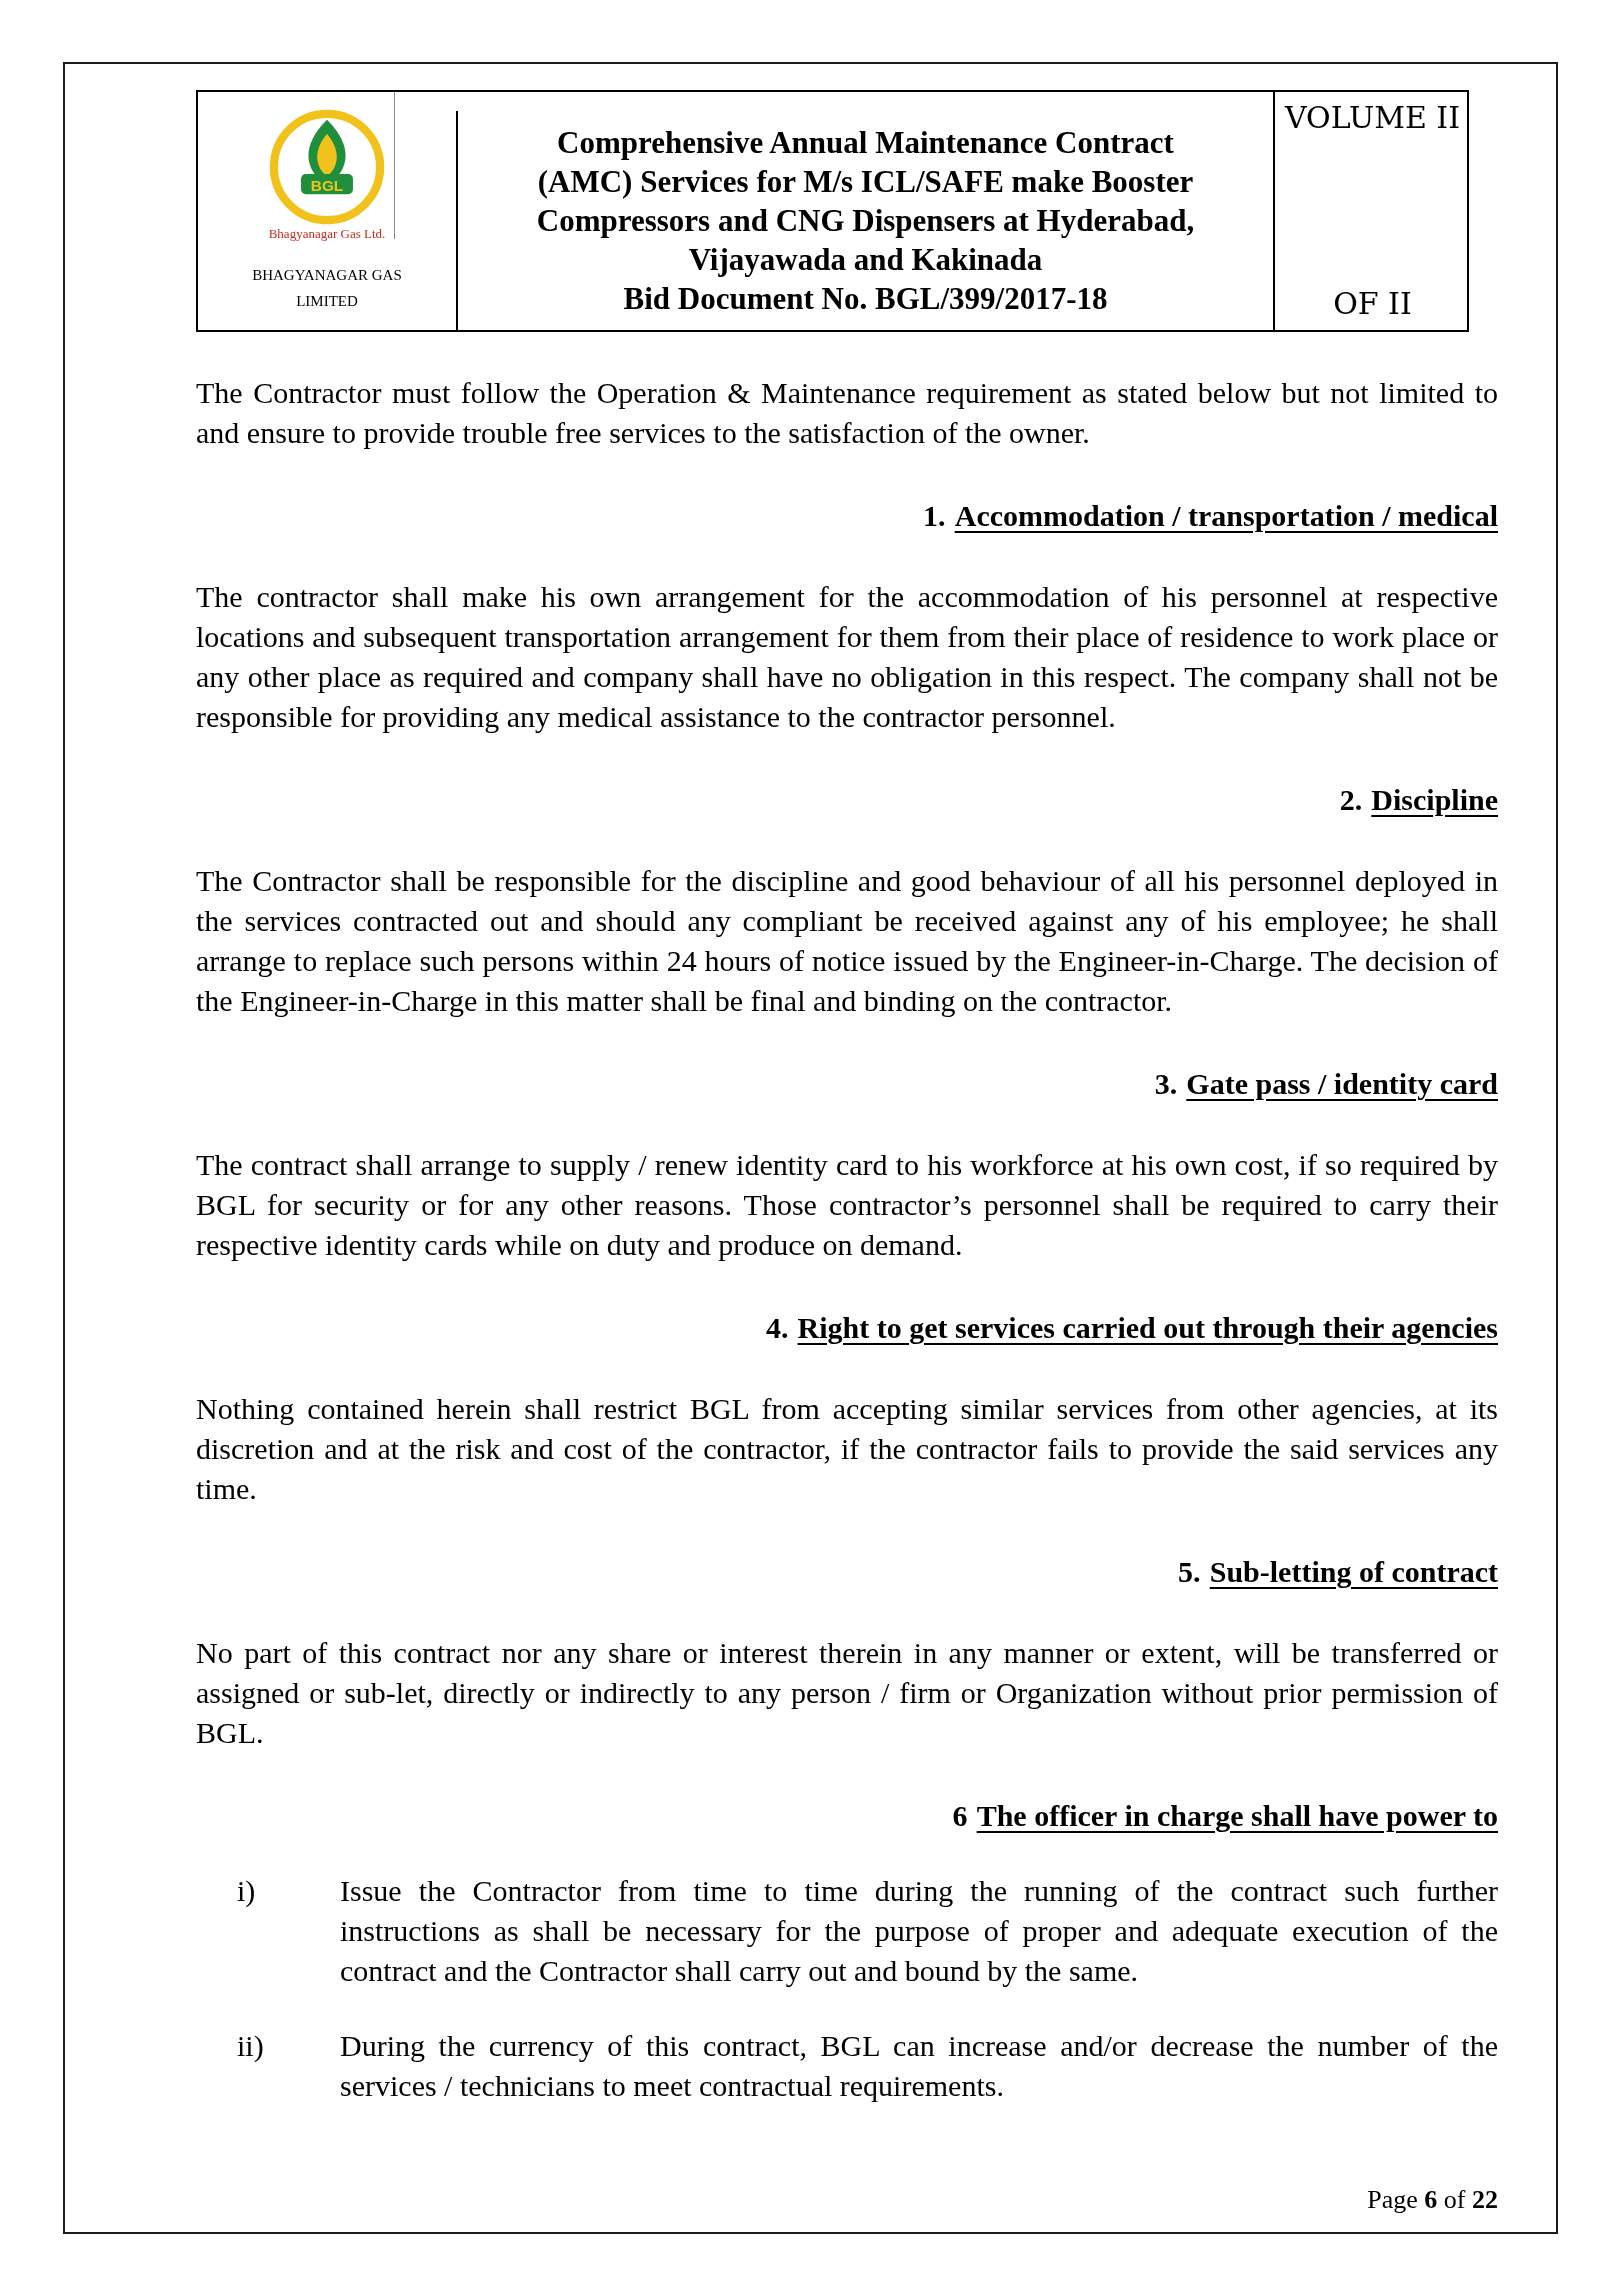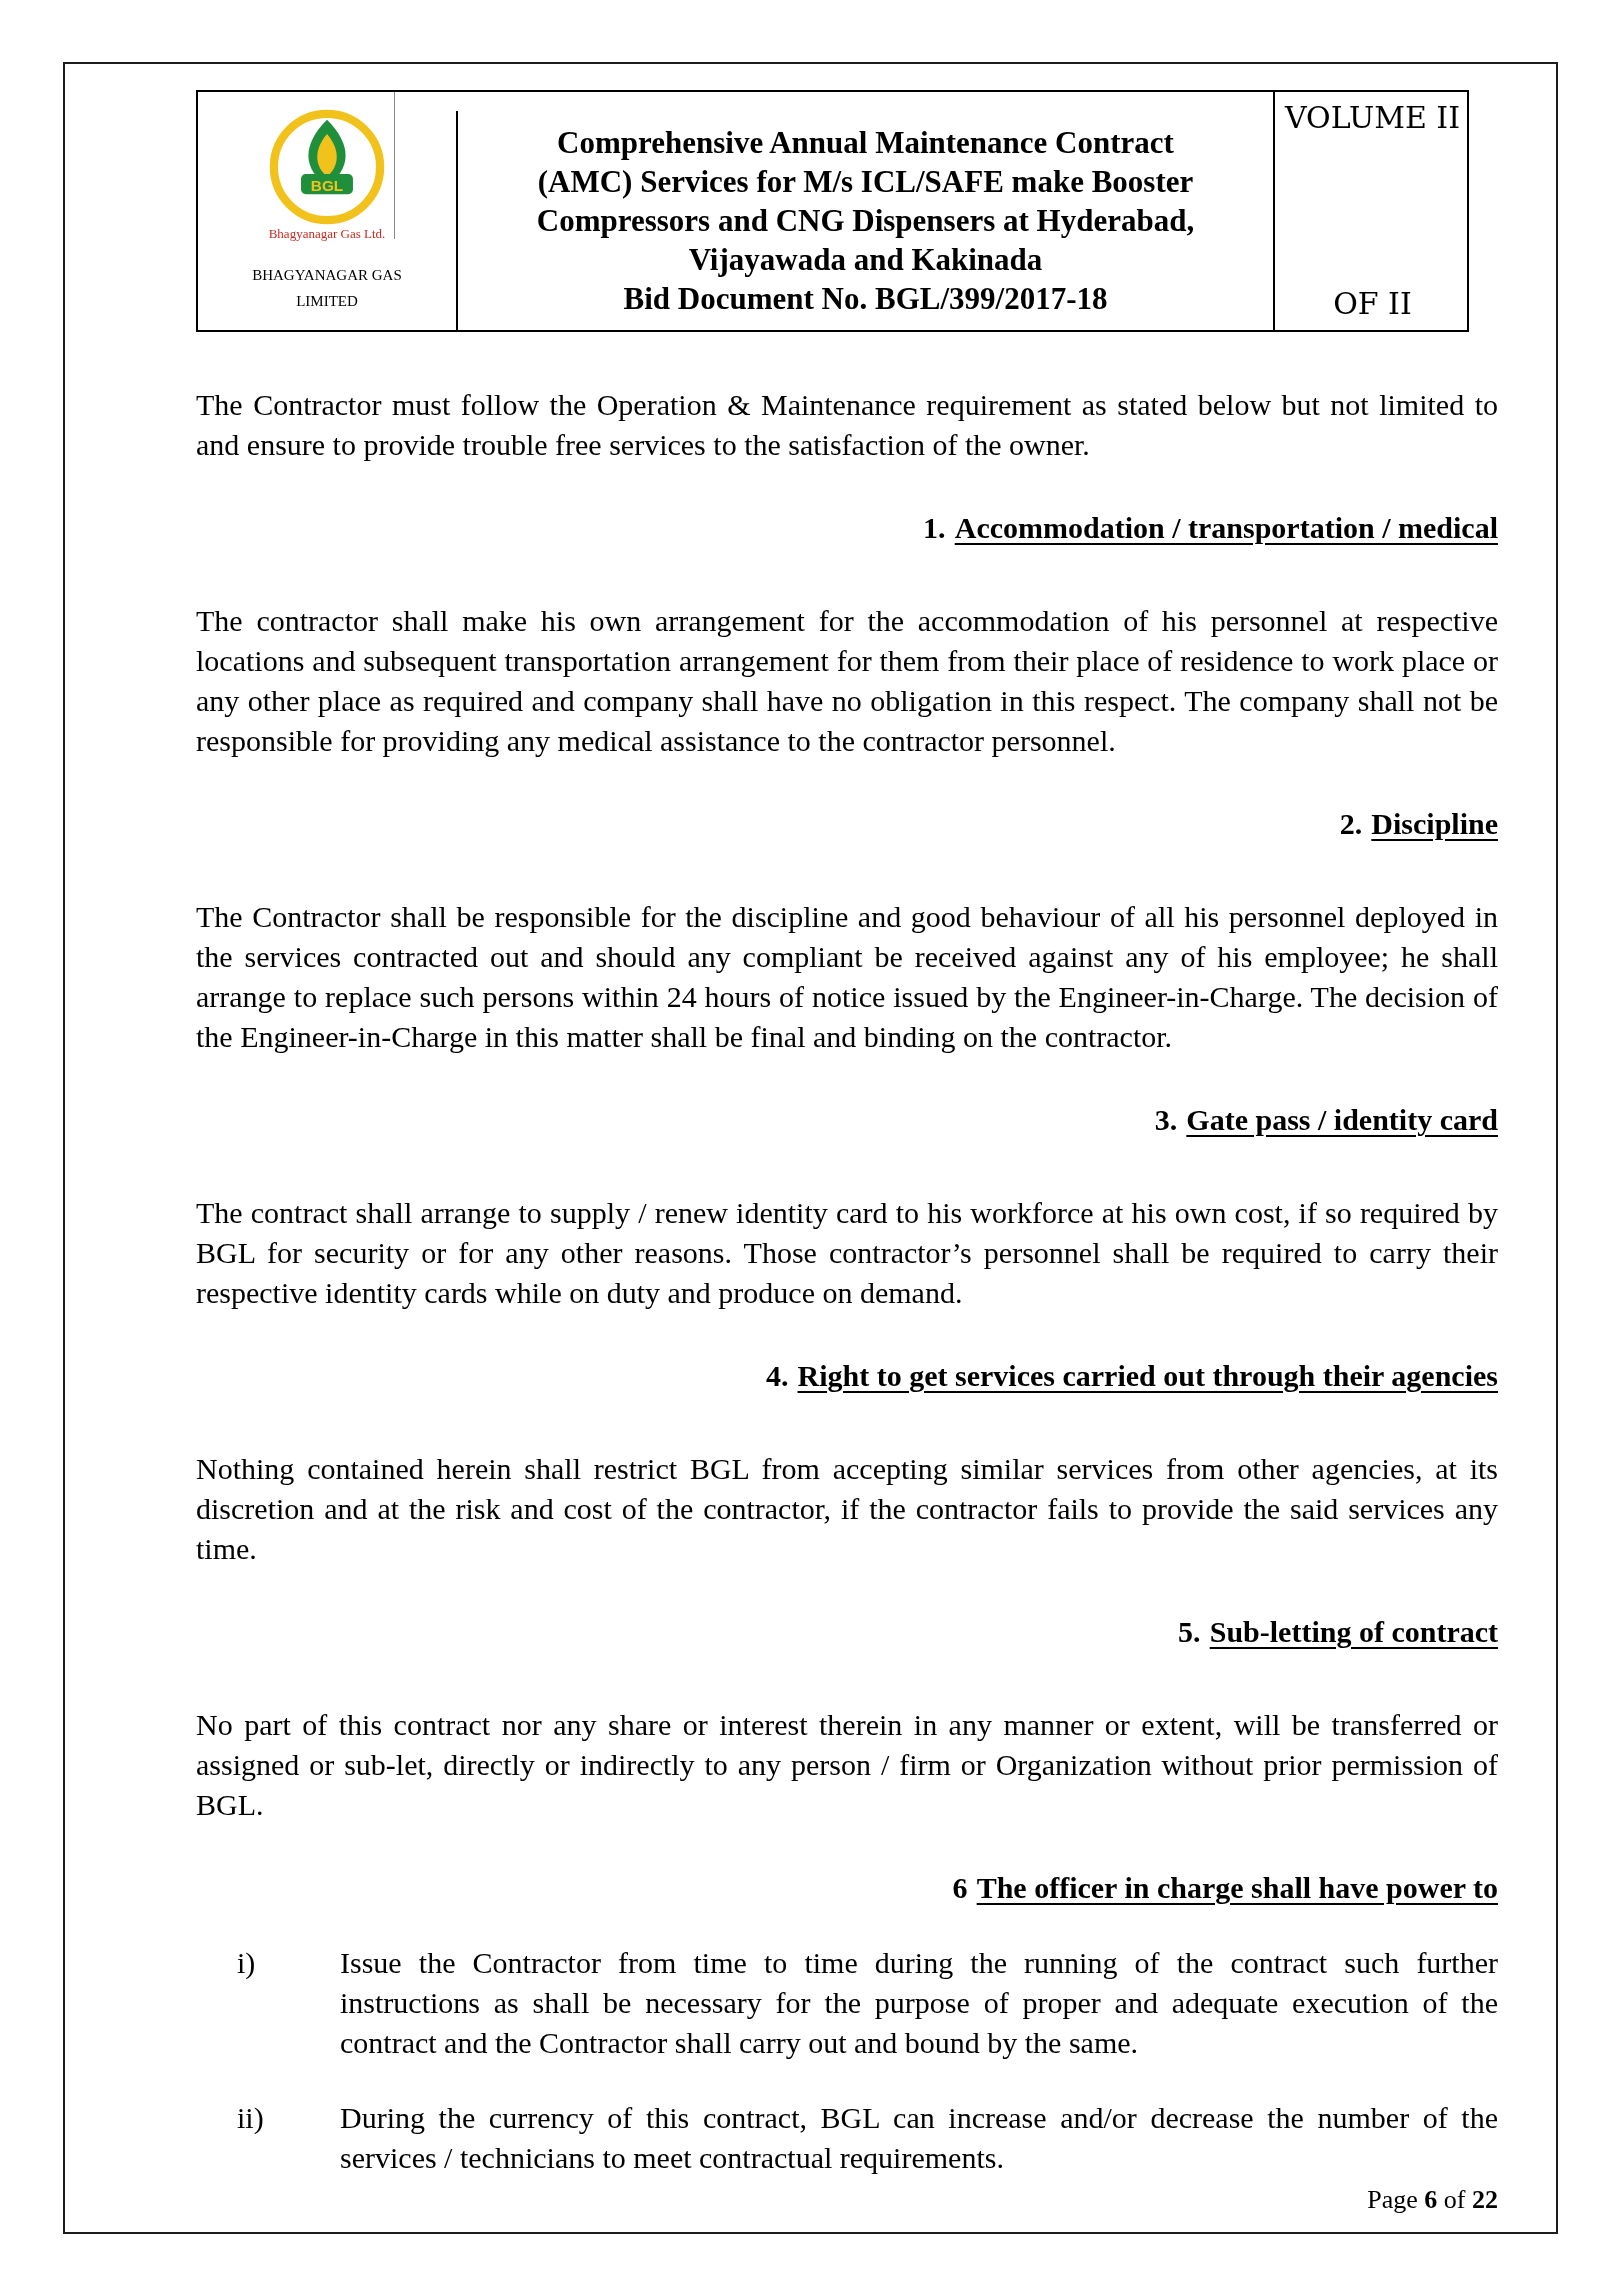--- a/index.html
+++ b/index.html
@@ -56,21 +56,21 @@
     text-align:center; font-size:30px; line-height:38px;
     font-family:"DejaVu Serif", serif;
     padding:6.5px;
   }
   
   .content {
     font-size:30px; line-height:40px; text-align:justify;
     width:1302px;
   }
   .h-main { font-weight:bold; margin-top:44px; text-align:left; }
-  .para { margin-top:53px; }
+  .para { margin-top:41px; }
   .sec-head { font-weight:bold; margin-top:43px; text-align:right; }
   .sec-num { margin-right:9.2px; }
   .sec-title {
     text-decoration:underline;
     text-decoration-thickness:2px;
     text-underline-offset:5.2px;
   }
   .list-item { display:flex; margin-top:35px; padding-left:41px; }
   .item-marker { width:75px; flex:none; text-align:left; }
   .item-text { flex:1; text-align:justify;margin-left:28px; }

